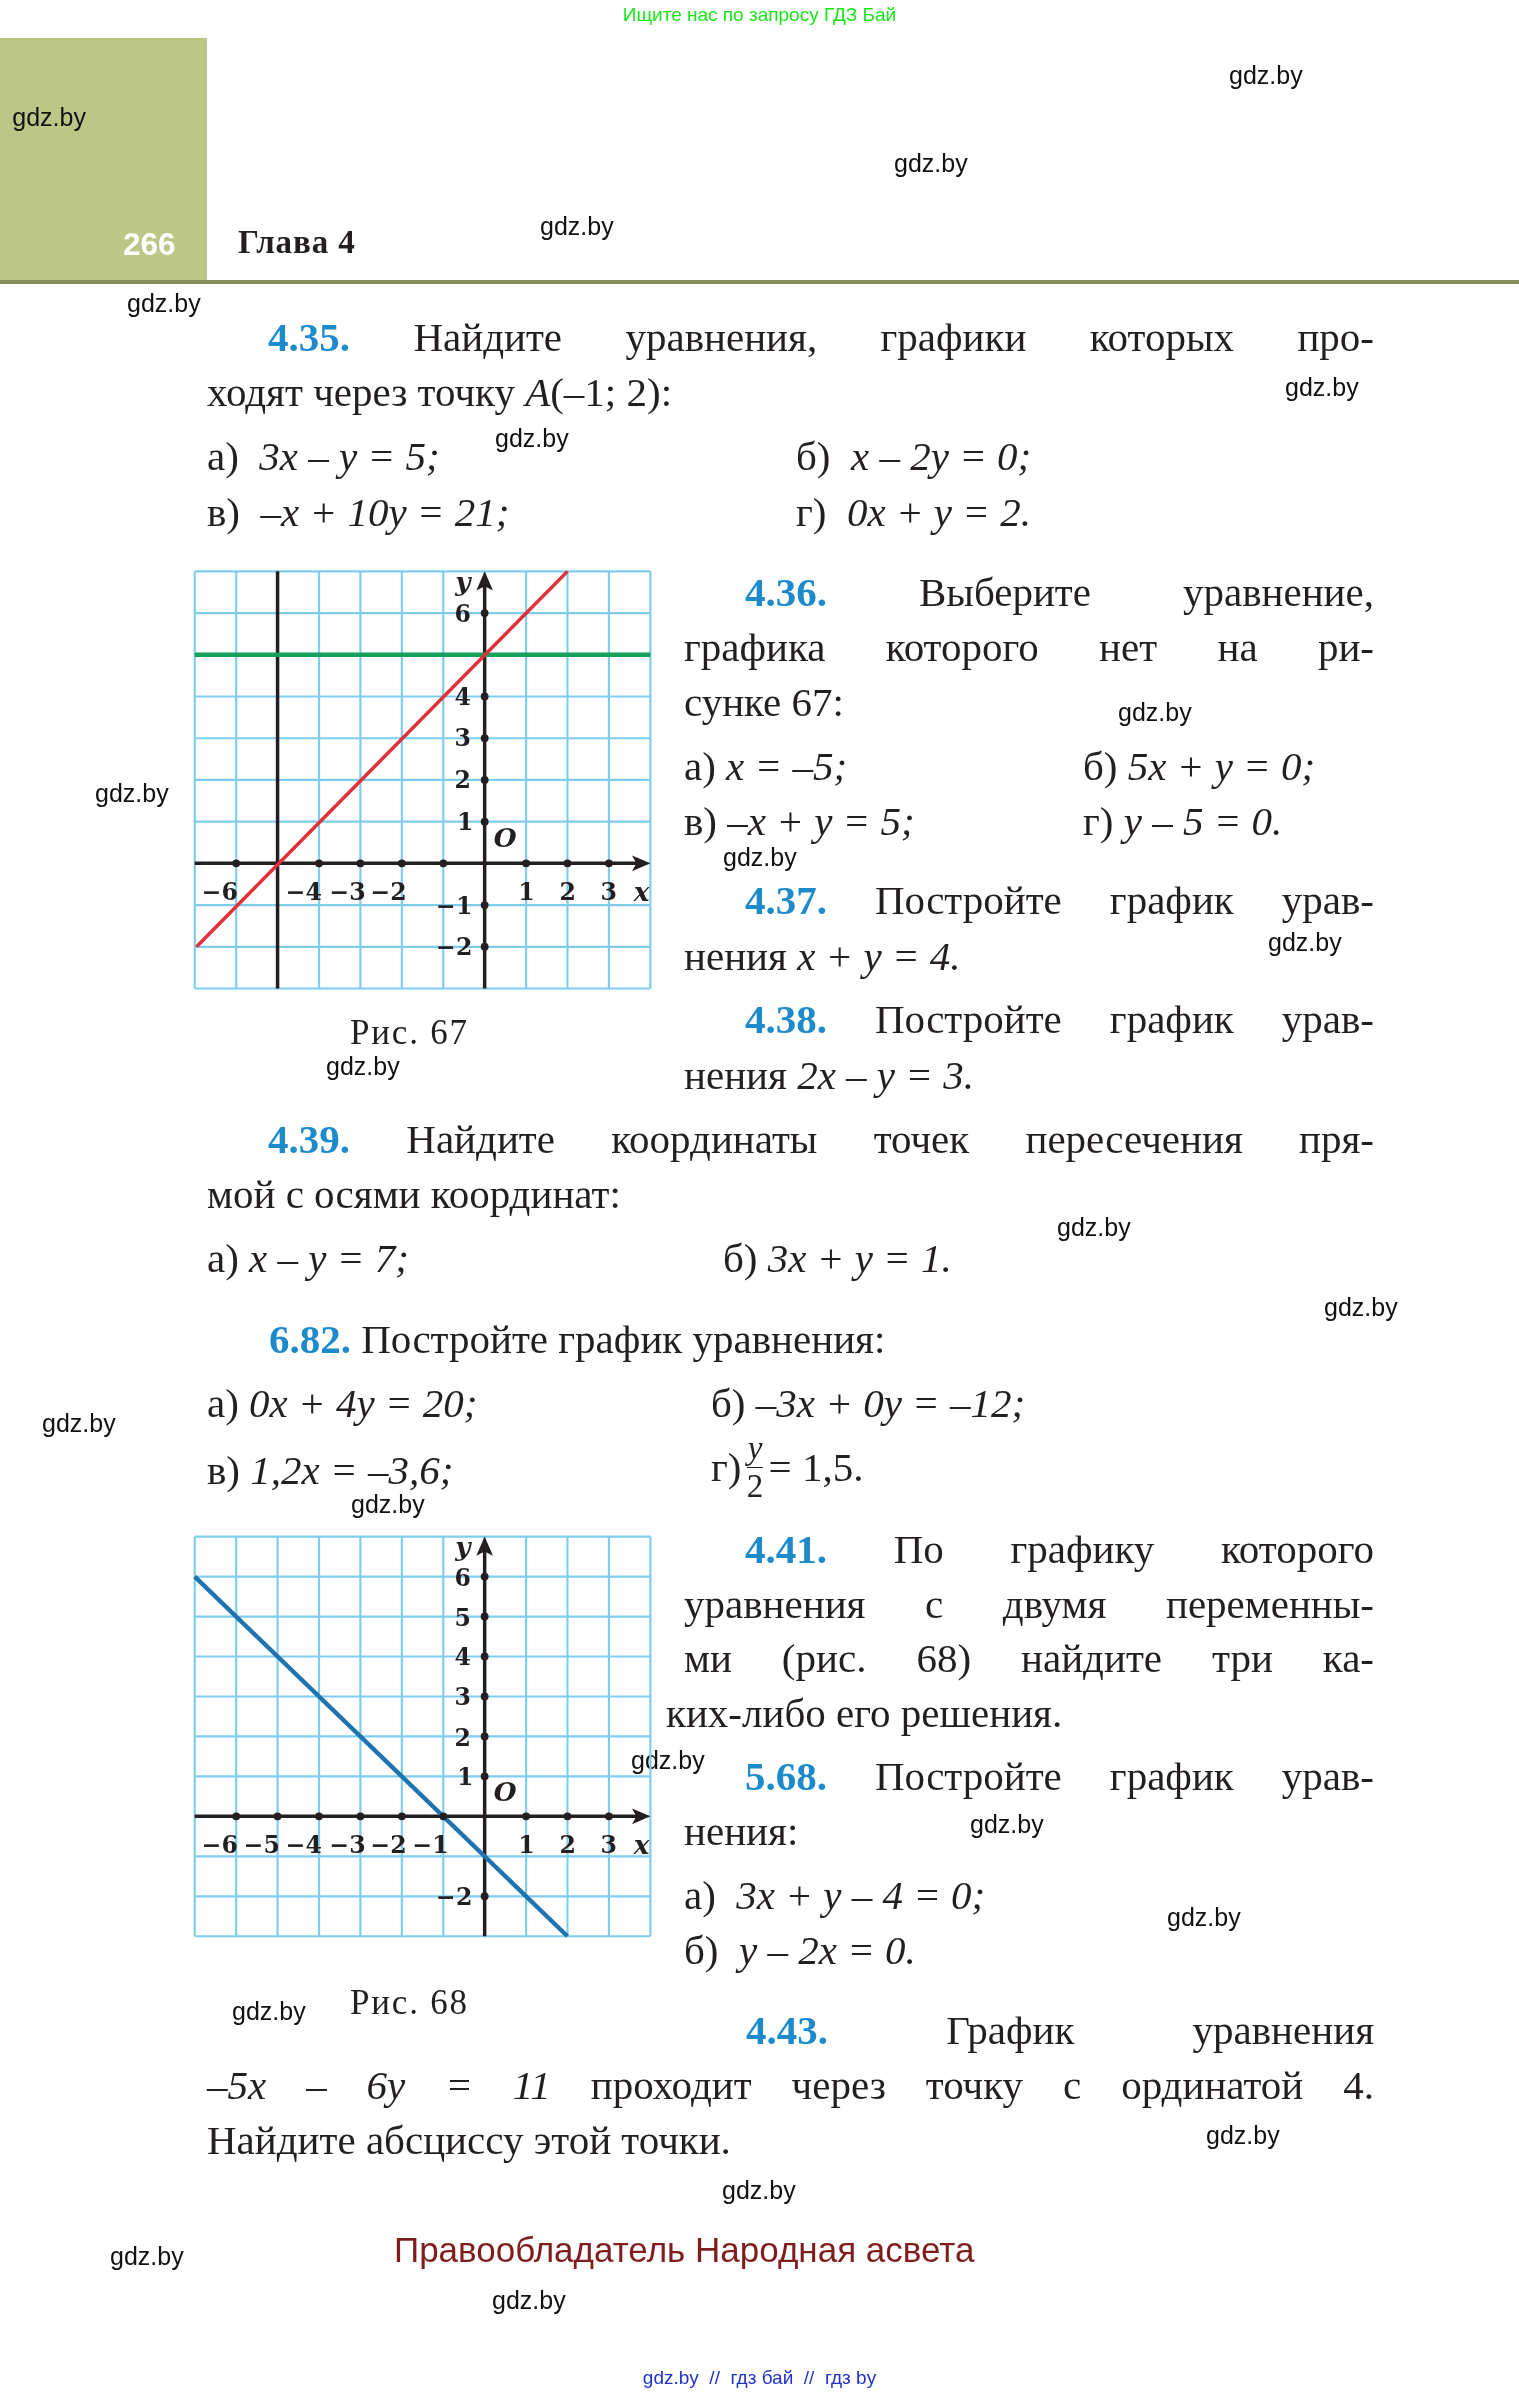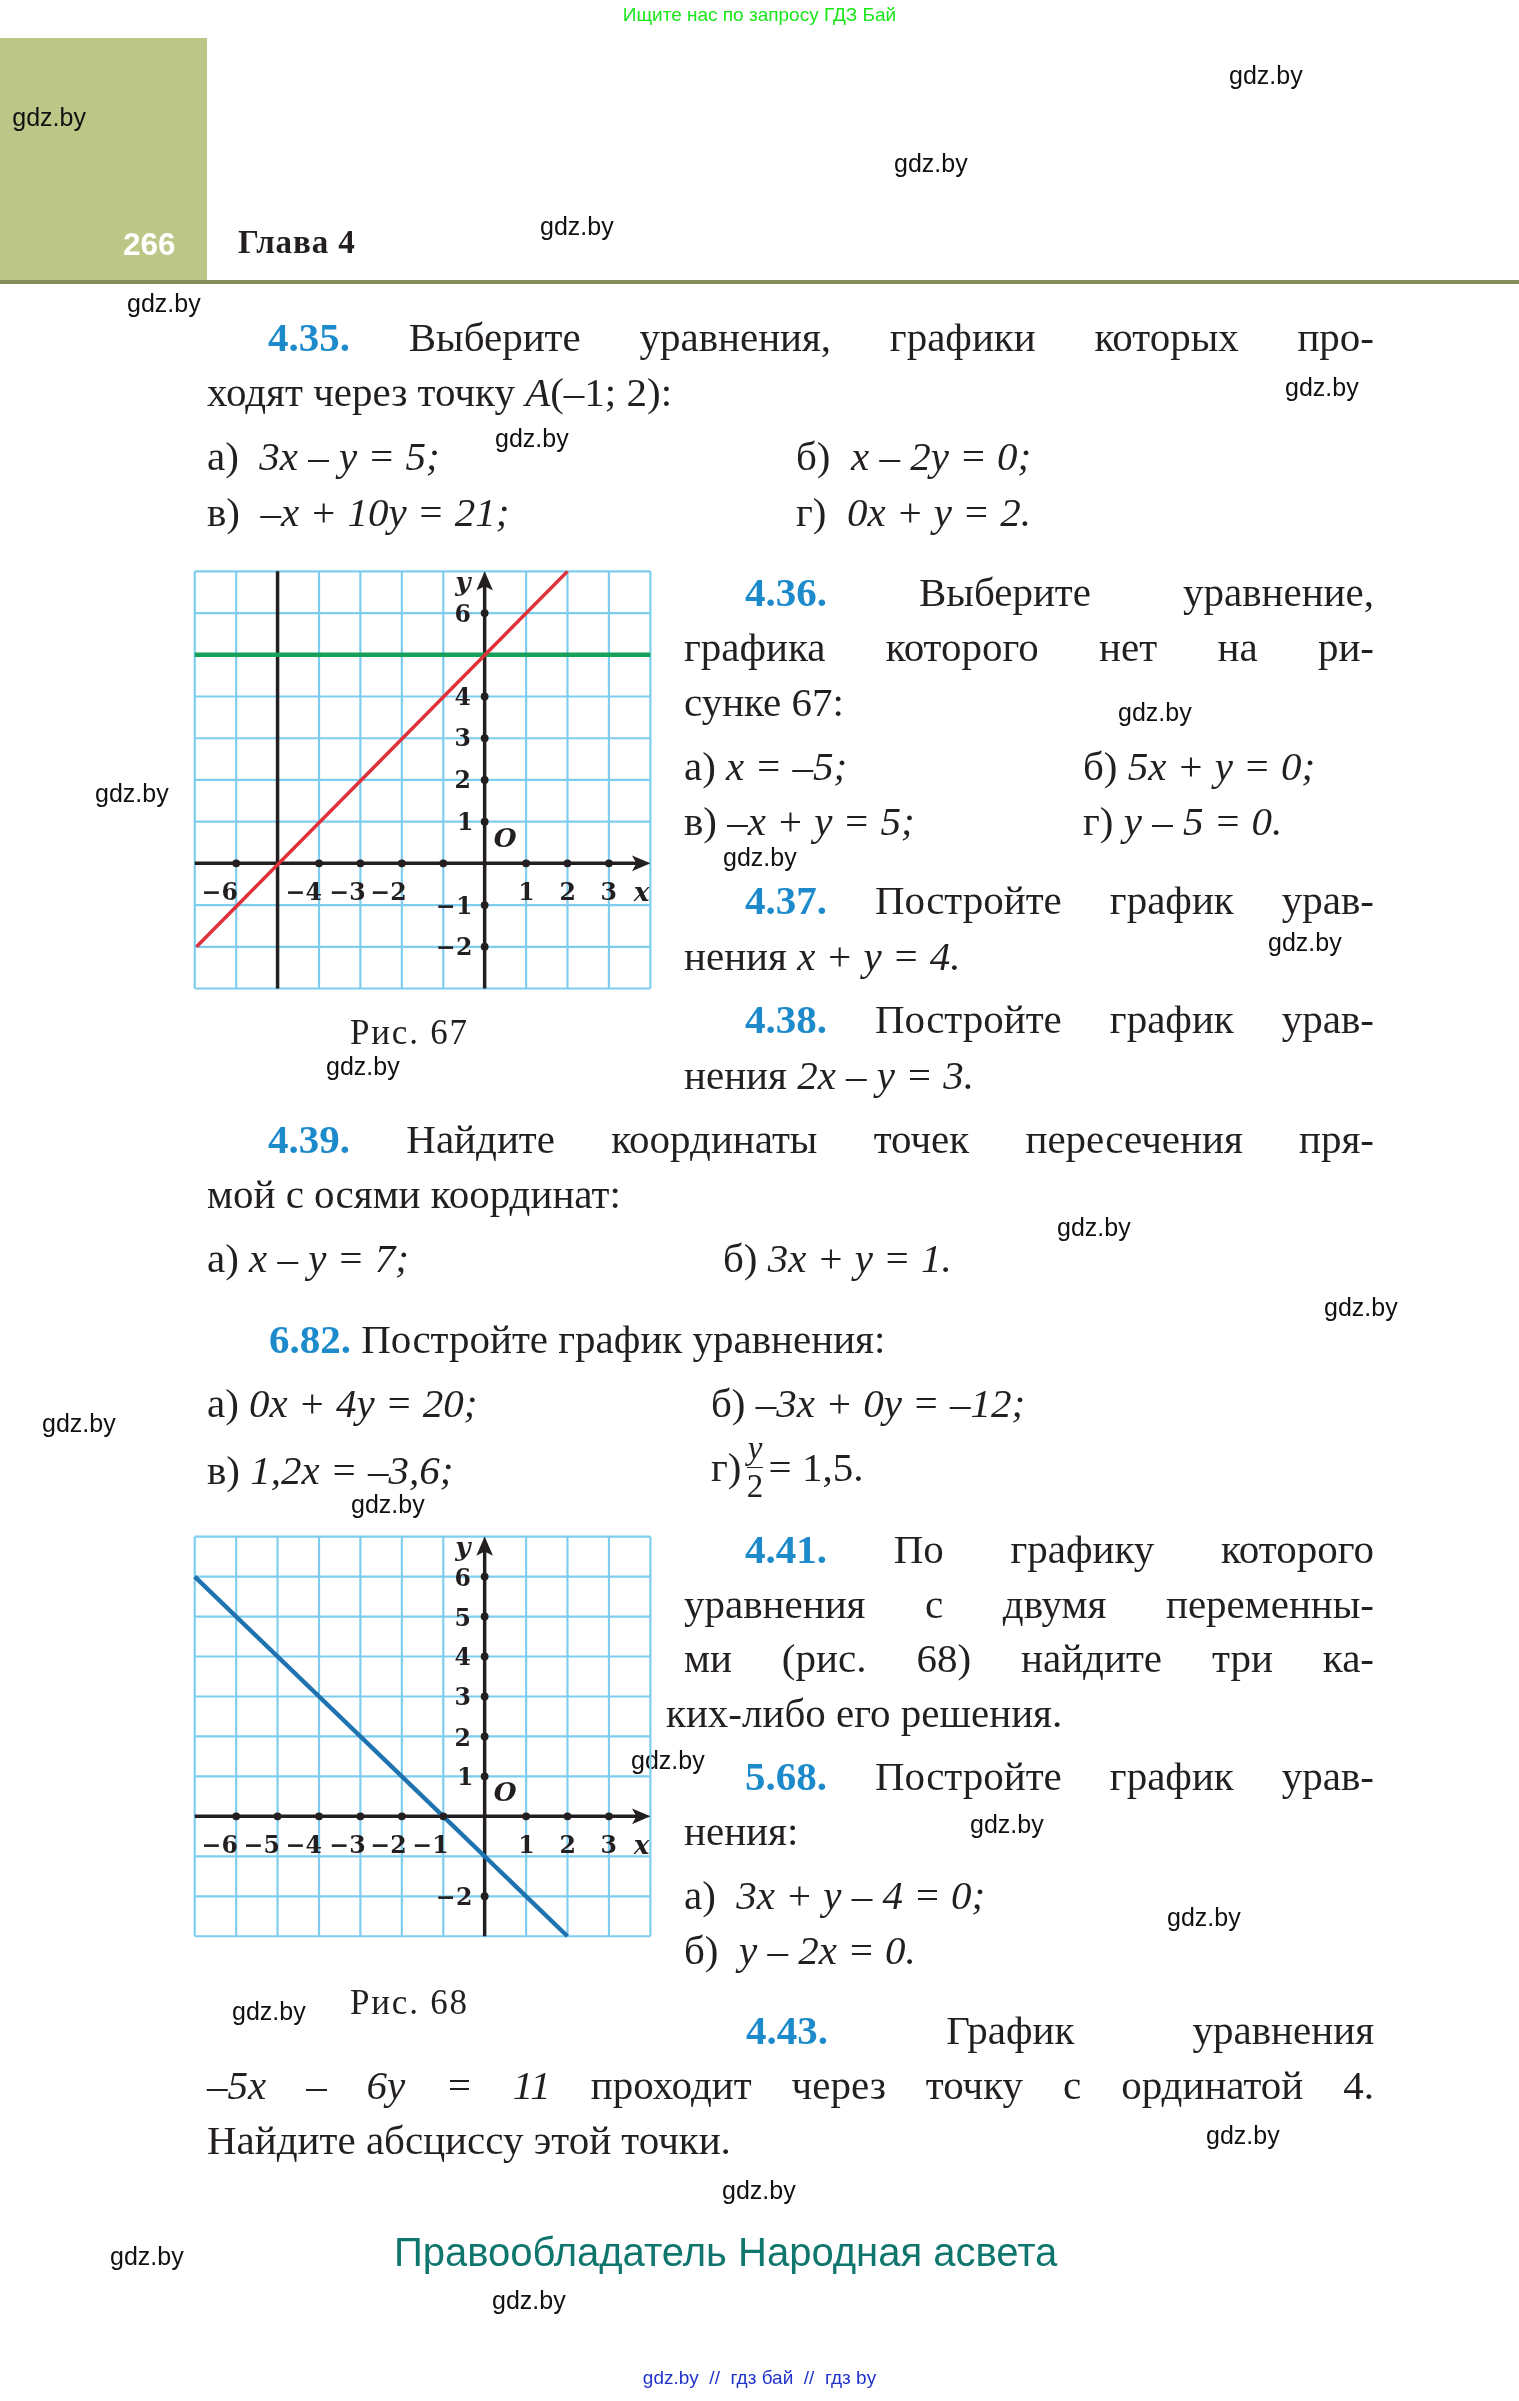--- a/index.html
+++ b/index.html
@@ -10,21 +10,21 @@
   .green-block { left:0; top:38px; width:207px; height:244px; background:#bbc687; }
   .page-num { left:123px; top:226px; font-family:"Liberation Sans",sans-serif; font-weight:bold; font-size:31.5px; color:#ffffff; }
   .chapter { left:238px; top:224px; font-family:"Liberation Serif",serif; font-weight:bold; font-size:33px; color:#231f20; letter-spacing:0.9px;}
   .header-rule { left:0; top:280px; width:1519px; height:4.4px; background:#868c5e; }
   .wm { font-family:"Liberation Sans",sans-serif; font-size:25px; color:#111; }
   .t { font-family:"Liberation Serif",serif; font-size:41px; line-height:1; }
   .num { color:#1d8acb; font-weight:bold; }
   .it { font-style:italic; }
   .just { text-align:justify; text-align-last:justify; white-space:normal; }
   .cap { font-family:"Liberation Serif",serif; font-size:35px; letter-spacing:1.8px; }
-  .pink { font-family:"Liberation Sans",sans-serif; font-size:40px; color:#0f766e; }
+  .pink { font-family:"Liberation Sans",sans-serif; font-size:35px; color:#7f1d1d; }
   .footer-links { font-family:"Liberation Sans",sans-serif; font-size:19px; color:#2233cc; }
   svg text { font-family:"DejaVu Serif","Liberation Serif",serif; font-weight:bold; }
   .frac { display:inline-block; vertical-align:middle; text-align:center; font-size:33px; line-height:1; margin:0 5.3px; }
   .frac span { display:block; }
   .frac .bar { border-top:1.8px solid #231f20; margin:1.8px 0; height:0; }
 </style>
 </head>
 <body>
 
 <div class="abs promo-top">Ищите нас по запросу ГДЗ Бай</div>
@@ -52,21 +52,21 @@
 <div class="abs wm" style="left:351px;top:1490px">gdz.by</div>
 <div class="abs wm" style="left:631px;top:1746px">gdz.by</div>
 <div class="abs wm" style="left:970px;top:1810px">gdz.by</div>
 <div class="abs wm" style="left:1167px;top:1903px">gdz.by</div>
 <div class="abs wm" style="left:232px;top:1997px">gdz.by</div>
 <div class="abs wm" style="left:1206px;top:2121px">gdz.by</div>
 <div class="abs wm" style="left:722px;top:2176px">gdz.by</div>
 <div class="abs wm" style="left:110px;top:2242px">gdz.by</div>
 <div class="abs wm" style="left:492px;top:2286px">gdz.by</div>
 
-<div class="abs t just" style="left:207px;top:317px;width:1167px"><span style="padding-left:61px"></span><span class="num">4.35.</span> <span>Выберите уравнения, графики которых про-</span></div>
+<div class="abs t just" style="left:207px;top:317px;width:1167px"><span style="padding-left:61px"></span><span class="num">4.35.</span> <span>Найдите уравнения, графики которых про-</span></div>
 <div class="abs t" style="left:207px;top:372px"><span>ходят через точку </span><span class="it">A</span><span>(–1; 2):</span></div>
 <div class="abs t" style="left:207px;top:436px"><span>а)</span>&nbsp; <span class="it">3x – y = 5;</span></div>
 <div class="abs t" style="left:796px;top:436px"><span>б)</span>&nbsp; <span class="it">x – 2y = 0;</span></div>
 <div class="abs t" style="left:207px;top:492px"><span>в)</span>&nbsp; <span class="it">–x + 10y = 21;</span></div>
 <div class="abs t" style="left:796px;top:492px"><span>г)</span>&nbsp; <span class="it">0x + y = 2.</span></div>
 
 <svg class="abs" style="left:186px;top:560px" width="481" height="446" viewBox="0 0 550 510">
   <g transform="translate(10,13)">
 
     <g stroke="#7fcdee" stroke-width="2.5">

